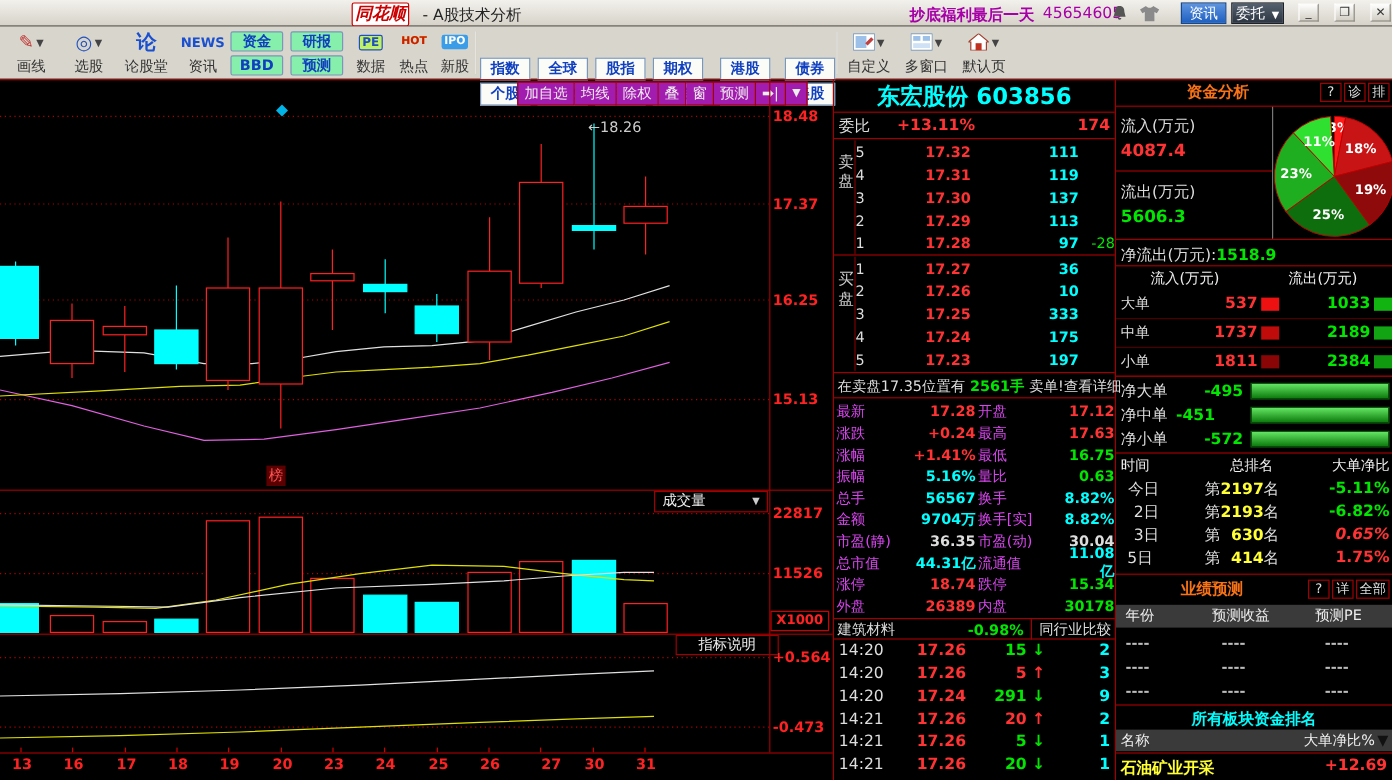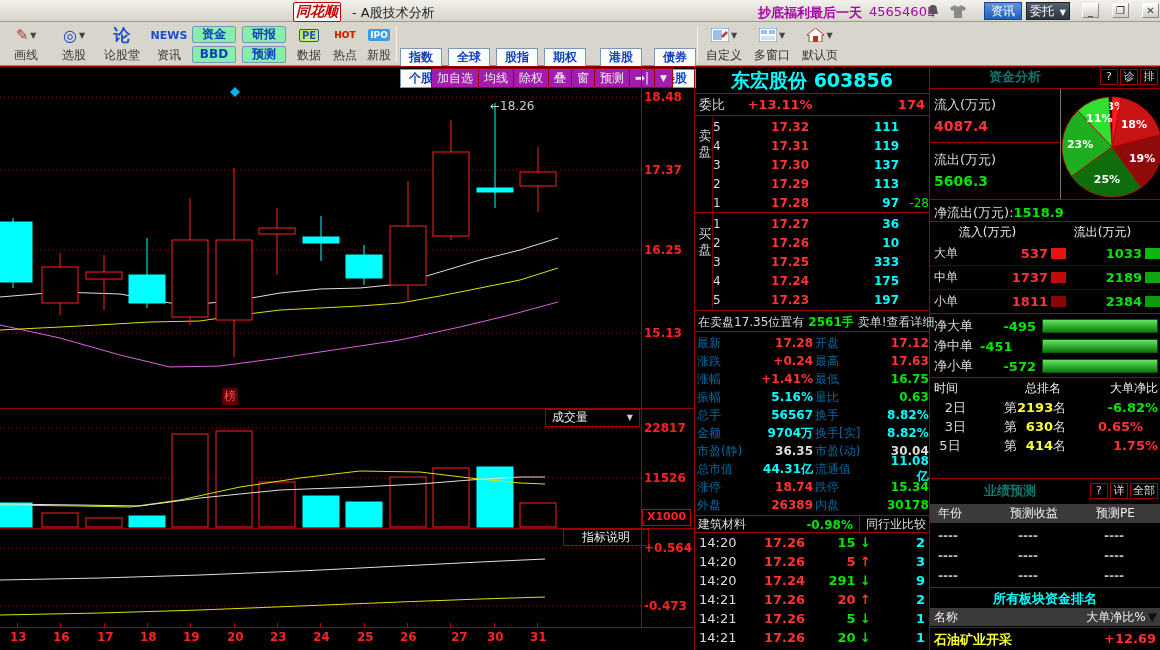--- a/index.html
+++ b/index.html
@@ -45,30 +45,30 @@
 #qtitle{width:100%;text-align:center;color:#00ffff;font-size:19px;font-weight:bold;top:2px;position:absolute}
 .row19{height:19px;display:grid;align-items:center;font-weight:bold;font-size:13px}
 #weibi{position:absolute;top:29px;left:0;width:234px;grid-template-columns:36px 90px 1fr;padding:0 4px}
 .obwrap{position:absolute;left:0;width:234px}
 .obrow{display:grid;grid-template-columns:20px 76px 90px 1fr;height:19px;align-items:center;padding-left:18px}
 .obrow .pr{text-align:right}.obrow .vl{text-align:right}
 .sideLab{position:absolute;left:3px;color:#ccc;font-size:13px;width:14px;text-align:center;line-height:1.2}
 .obvline{position:absolute;left:17px;width:1px;background:#7a0000}
 #notice{position:absolute;top:247px;left:0;width:234px;height:18px;font-size:12px;color:#ddd;display:flex;gap:4px;padding-left:3px;align-items:center;white-space:nowrap}
 #stats{position:absolute;top:268px;left:2px;width:230px;display:grid;grid-template-columns:62px 56px 72px 1fr;grid-auto-rows:18px;align-items:center}
-#stats .lab{color:#0369a1}
+#stats .lab{color:#d946ef}
 #stats .val{text-align:right;font-weight:bold;padding-right:2px}
 #industry{position:absolute;top:450px;left:0;width:234px;height:17px;display:flex;align-items:center;color:#ddd;padding:0 3px}
 #ticks{position:absolute;top:467px;left:0;width:234px}
 .tickrow{display:grid;grid-template-columns:44px 62px 66px 1fr;height:19px;align-items:center;font-weight:bold;font-size:13px;padding:0 4px}
 .tickrow .ta{text-align:right}
 
 #right{position:absolute;left:930px;top:66px;width:230px;height:584px}
 .phead{position:absolute;width:230px;height:22px;display:flex;align-items:center}
-.phead .ttl{flex:1;text-align:center;color:#0f766e;font-size:13px;font-weight:bold}
+.phead .ttl{flex:1;text-align:center;color:#f97316;font-size:13px;font-weight:bold}
 .phead .hb{min-width:18px;height:16px;border:1px solid #a00000;color:#ddd;font-size:11px;text-align:center;line-height:14px;margin-right:2px;padding:0 2px}
 .flowlab{color:#ddd;font-size:13px}
 .flowval{font-size:14px;font-weight:bold}
 .colhdr{position:absolute;width:230px;display:flex;color:#eee;font-size:12px}
 .gray{background:#3a3a3a}
 .ordrow{display:grid;grid-template-columns:48px 88px 1fr;height:24px;align-items:center;border-bottom:1px solid #4a0000}
 .ordrow .cell{display:flex;justify-content:flex-end;align-items:center;font-weight:bold;font-size:13px}
 .blk{display:inline-block;width:15px;height:11px;margin-left:3px}
 .netrow{display:grid;grid-template-columns:50px 56px 1fr;height:20px;align-items:center}
 .netbar{height:14px;background:linear-gradient(#63e463,#0b7a0b);border:1px solid #0a5c0a}
@@ -562,28 +562,33 @@
       </div>
     </div>
   <div class="redline" style="left:0;top:311px;width:230px;height:1px"></div>
   <div class="colhdr" style="top:314px;height:17px">
     <span style="width:60px;padding-left:4px">时间</span>
     <span style="flex:1;text-align:center">总排名</span>
     <span style="width:64px;text-align:right;padding-right:2px">大单净比</span>
   </div>
   <div id="ranks" class="abs" style="left:0;top:332px;width:230px">
       <div class="rankrow">
+        <span class="c-w" style="padding-left: 4px; text-align: right; padding-right: 6px;">今日</span>
+        <span class="c-w" style="text-align: center;"><span>第</span><span class="c-y bold" style="display:inline-block;width:36px;text-align:right">2197</span><span>名</span></span>
+        <span class="c-g bold" style="text-align: right; padding-right: 2px;">-5.11%</span>
+      </div>
+      <div class="rankrow">
         <span class="c-w" style="padding-left: 4px; text-align: right; padding-right: 6px;">2日</span>
         <span class="c-w" style="text-align: center;"><span>第</span><span class="c-y bold" style="display:inline-block;width:36px;text-align:right">2193</span><span>名</span></span>
         <span class="c-g bold" style="text-align: right; padding-right: 2px;">-6.82%</span>
       </div>
       <div class="rankrow">
         <span class="c-w" style="padding-left: 4px; text-align: right; padding-right: 6px;">3日</span>
         <span class="c-w" style="text-align: center;"><span>第</span><span class="c-y bold" style="display:inline-block;width:36px;text-align:right">630</span><span>名</span></span>
-        <span class="c-r bold" style="padding-right: 7px;">0.65%</span>
+        <span class="c-r bold" style="text-align: right; padding-right: 2px; font-style: italic;">0.65%</span>
       </div>
       <div class="rankrow">
         <span class="c-w" style="padding-left: 4px; text-align: center; padding-right: 6px;">5日</span>
         <span class="c-w" style="text-align: center;"><span>第</span><span class="c-y bold" style="display:inline-block;width:36px;text-align:right">414</span><span>名</span></span>
         <span class="c-r bold" style="text-align: right; padding-right: 2px;">1.75%</span>
       </div>
     </div>
   <div class="redline" style="left:0;top:412px;width:230px;height:1px"></div>
   <div class="phead" style="top:414px">
     <span class="ttl">业绩预测</span>

